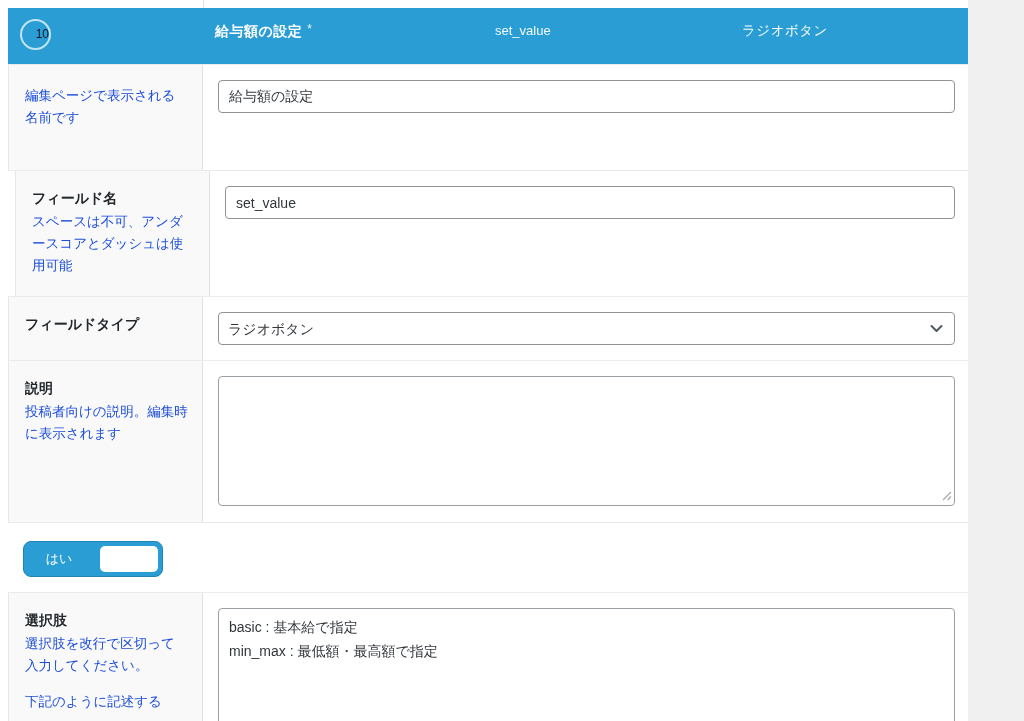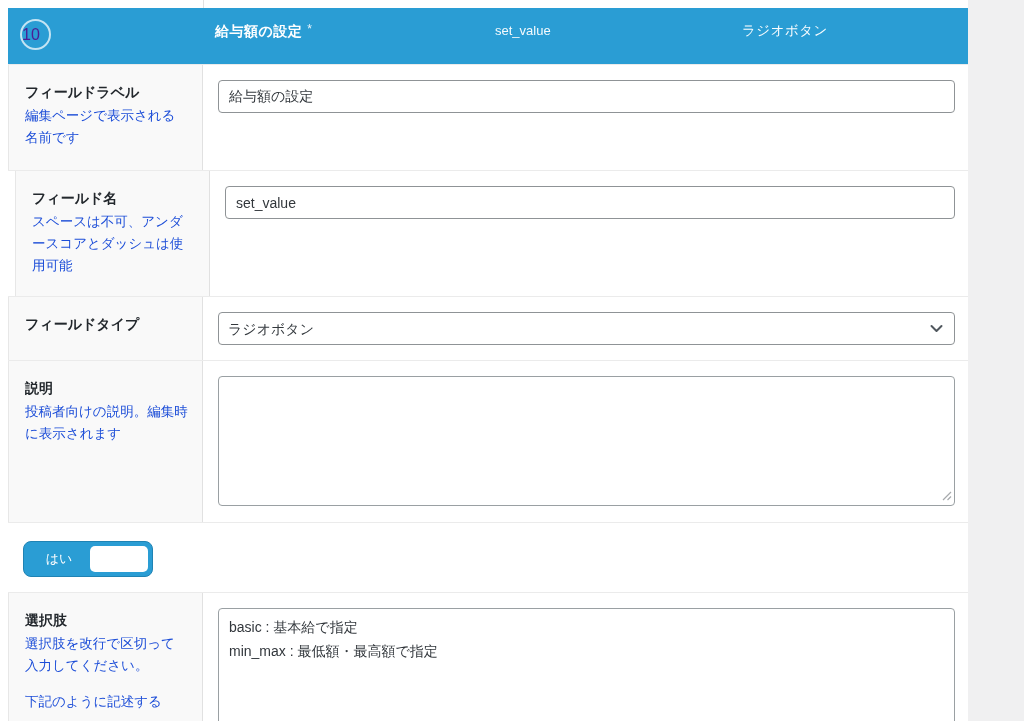--- a/index.html
+++ b/index.html
@@ -21,21 +21,21 @@
     position:absolute; left:195px; top:0; height:8px; width:0;
     border-left:1px solid #e1e1e1;
   }
   
   .handle{
     position:relative; height:56px; background:#2a9dd4;
   }
   .order-circle{
     position:absolute; left:12px; top:11px; width:31px; height:31px;
     border:2px solid rgba(255,255,255,.72); border-radius:50%;
-    color:#4c1d95; font-size:16px; line-height:27px; text-align:left;
+    color:#0f172a; font-size:12px; line-height:27px; text-align:right;
   }
   .h-title{
     position:absolute; left:207px; top:14px;
     color:#fff; font-size:14px; font-weight:bold; letter-spacing:.5px;
   }
   .h-required{
     font-weight:normal; font-size:12px; vertical-align:3px; margin-left:5px;
     color:rgba(255,255,255,.9);
   }
   .h-name{
@@ -89,21 +89,21 @@
     font-family:"Liberation Sans","DejaVu Sans",sans-serif;
   }
   textarea.area-desc{ height:130px; }
   textarea.area-choices{ height:170px; }
   .resize-grip{
     position:absolute; right:3px; bottom:5px; line-height:0;
   }
   
   .row-required .cell-field{ padding-top:18px; padding-bottom:20px; }
   .toggle{
-    position:relative; width:130px; height:36px;
+    position:relative; width:140px; height:36px;
     background:#2a9dd4; border:1px solid #1f83b4; border-radius:8px;
     cursor:pointer;
   }
   .toggle-on-label{
     position:absolute; left:0; top:0; width:70px; height:100%;
     display:flex; align-items:center; justify-content:center;
     color:#fff; font-size:13px;
   }
   .toggle-knob{
     position:absolute; right:4px; top:4px; width:58px; height:26px;
@@ -132,21 +132,20 @@
         <div class="order-circle">10</div>
         <div class="h-title">
           <span>給与額の設定</span><span class="h-required">*</span>
         </div>
         <div class="h-name">set_value</div>
         <div class="h-type">ラジオボタン</div>
       </div>
 
       <div class="row row-field-label">
         <div class="cell-label">
-          <div class="lbl">フィールドラベル</div>
           <div class="desc">編集ページで表示される名前です</div>
         </div>
         <div class="cell-field">
           <input class="text-input" type="text" value="給与額の設定" style="">
         </div>
       </div>
 
       <div class="row row-field-name">
         <div class="cell-label">
           <div class="lbl">フィールド名</div>

